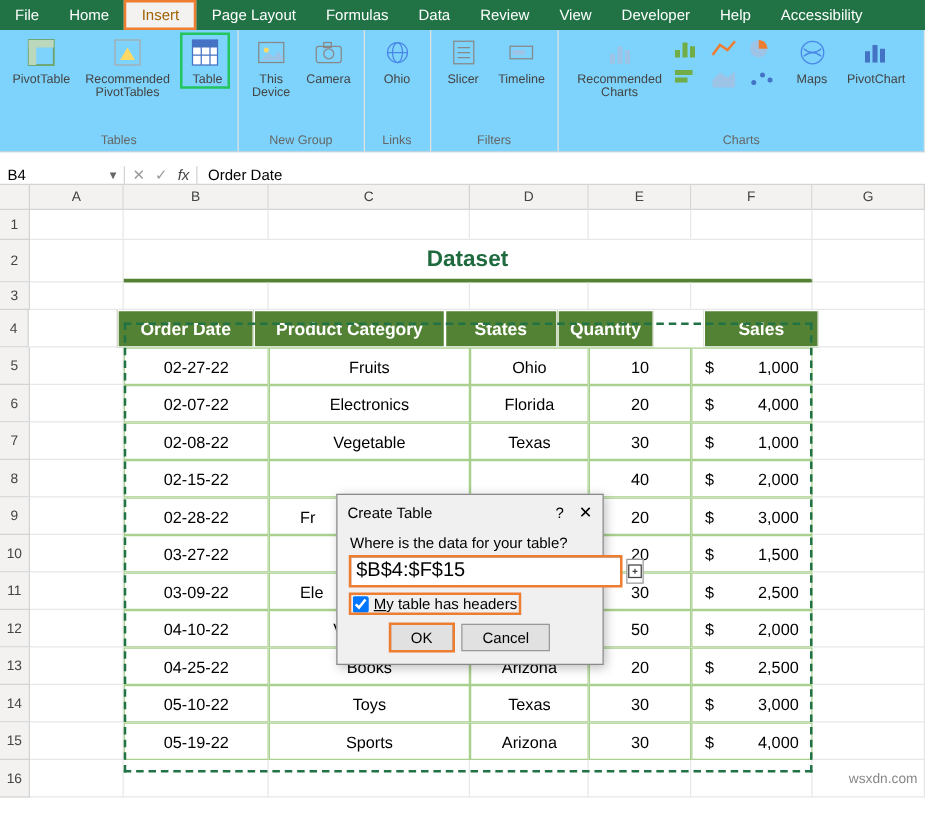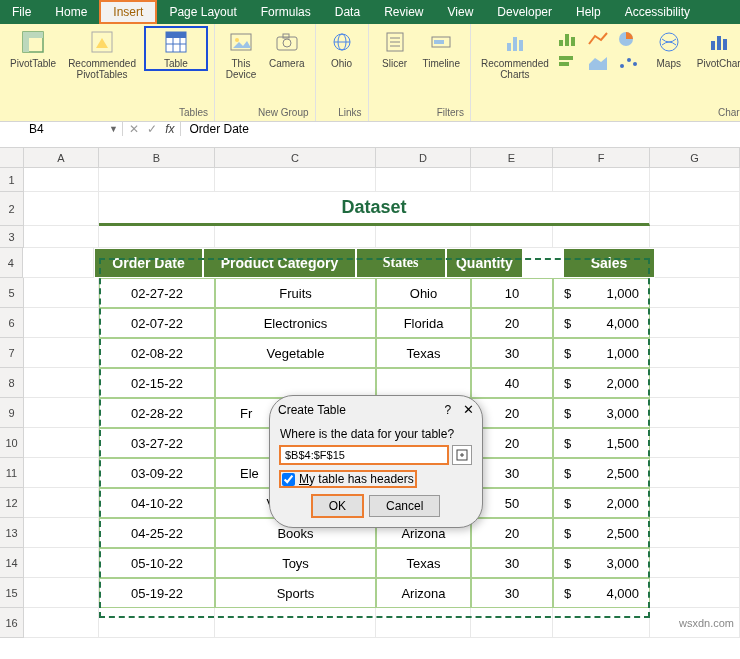--- a/index.html
+++ b/index.html
@@ -5,32 +5,32 @@
 * { box-sizing: border-box; margin: 0; padding: 0; font-family: "Segoe UI", Arial, sans-serif; }
 body { background: #fff; width: 740px; height: 659px; overflow: hidden; position: relative; }
 
 
 .menubar { background: #217346; height: 24px; display: flex; align-items: stretch; }
 .menubar .tab { color: #fff; font-size: 12px; padding: 0 12px; display: flex; align-items: center; cursor: pointer; }
 .menubar .tab.active { background: #f3f2f1; color: #a16207; }
 .highlight-tab { border: 2px solid #ed7d31; }
 
 
-.ribbon { background: #fef9c3; height: 98px; border-bottom: 1px solid #d4d4d4; display: flex; }
+.ribbon { background: #7dd3fc; height: 98px; border-bottom: 1px solid #d4d4d4; display: flex; }
 .rgroup { border-right: 1px solid #e1e1e1; padding: 2px 6px 0 6px; display: flex; flex-direction: column; align-items: center; justify-content: space-between; }
 .rgroup .btns { display: flex; gap: 4px; align-items: flex-start; flex: 1; }
-.rgroup .label { font-size: 10px; color: #666; padding-bottom: 3px; text-align: right; width: 100%; }
+.rgroup .label { font-size: 10px; color: #666; padding-bottom: 3px; text-align: center; width: 100%; }
 .rbtn { display: flex; flex-direction: column; align-items: center; padding: 2px 4px; cursor: pointer; min-width: 40px; }
 .rbtn .icon { width: 28px; height: 28px; display: flex; align-items: center; justify-content: center; margin-bottom: 2px; }
 .rbtn .lbl { font-size: 10px; color: #444; text-align: center; line-height: 1.1; }
 .rbtn.big { min-width: 60px; }
-.highlight-btn { border: 2px solid #1d4ed8; padding: 0 16px; }
-
-
-.fbar { height: 26px; border-bottom: 1px solid #d4d4d4; display: flex; align-items: flex-start; background: #fff; padding-left: 23px; }
+.highlight-btn { border: 2px solid #22c55e; padding: 0 4px; align-items: flex-end; }
+
+
+.fbar { height: 26px; border-bottom: 1px solid #d4d4d4; display: flex; align-items: flex-end; background: #fff; }
 .namebox { width: 100px; border-right: 1px solid #d4d4d4; display: flex; align-items: center; padding: 0 6px; font-size: 12px; position: relative; }
 .namebox .dd { position: absolute; right: 4px; font-size: 9px; color: #666; }
 .fxbtns { display: flex; align-items: center; border-right: 1px solid #d4d4d4; padding: 0 6px; gap: 8px; color: #999; font-size: 12px; }
 .fxcell { flex: 1; display: flex; align-items: center; padding: 0 8px; font-size: 12px; }
 
 
 .grid { position: relative; }
 .colheads { display: flex; height: 20px; background: #f3f2f1; }
 .corner { width: 24px; border-right: 1px solid #d4d4d4; border-bottom: 1px solid #d4d4d4; background: #f3f2f1; }
 .ch { border-right: 1px solid #d4d4d4; border-bottom: 1px solid #d4d4d4; font-size: 11px; color: #444; display: flex; align-items: center; justify-content: center; background: #f3f2f1; }
@@ -51,21 +51,21 @@
 
 
 .dialog { position: absolute; background: #f0f0f0; border: 1px solid #888; box-shadow: 2px 2px 8px rgba(0,0,0,0.25); font-size: 12px; }
 .dialog .titlebar { display: flex; align-items: center; padding: 6px 8px; }
 .dialog .titlebar .t { flex: 1; }
 .dialog .titlebar .help { margin-right: 12px; cursor: pointer; }
 .dialog .titlebar .close { cursor: pointer; font-size: 13px; }
 .dialog .body { padding: 4px 10px 10px 10px; }
 .dialog .prompt { margin-bottom: 4px; }
 .dialog .rangebox { display: flex; align-items: center; gap: 4px; margin-bottom: 6px; }
-.dialog .rangebox input { flex: 1; font-size: 11px; padding: 2px 4px; border: 1px solid #7a7a7a; }
+.dialog .rangebox input { flex: 1; font-size: 16px; padding: 2px 4px; border: 1px solid #7a7a7a; }
 .dialog .rangebox .pick { width: 20px; height: 20px; border: 1px solid #999; display: flex; align-items: center; justify-content: center; cursor: pointer; background: #fff; }
 .dialog .chk { display: flex; align-items: center; gap: 4px; margin-bottom: 8px; }
 .dialog .chk label { text-decoration: underline; text-decoration-color: transparent; }
 .dialog .chk label .u { text-decoration: underline; }
 .dialog .dbuttons { display: flex; justify-content: center; gap: 6px; }
 .dialog .dbuttons button { padding: 3px 16px; font-size: 12px; border: 1px solid #999; background: #e1e1e1; cursor: pointer; }
 .highlight-box { outline: 2px solid #ed7d31; outline-offset: -1px; }
 
 .watermark { position: absolute; right: 6px; bottom: 30px; font-size: 11px; color: #888; }
 
@@ -322,21 +322,21 @@
         <div class="cell cD"></div>
         <div class="cell cE"></div>
         <div class="cell cF"></div>
         <div class="cell cG"></div>
       </div>
       <div class="row">
         <div class="rh">4</div>
         <div class="cell cA"></div>
         <div class="cell cB ds-head" style="border: 1px solid rgb(255, 255, 255);">Order Date</div>
         <div class="cell cC ds-head" style="border: 1px solid rgb(255, 255, 255);">Product Category</div>
-        <div class="cell cD ds-head" style="border: 1px solid rgb(255, 255, 255); font-family: Liberation Serif, serif;">States</div>
+        <div class="cell cD ds-head" style="border: 1px solid rgb(255, 255, 255);">States</div>
         <div class="cell cE ds-head" style="border: 1px solid rgb(255, 255, 255);">Quantity</div>
         <div class="cell cF ds-head" style="border: 1px solid rgb(255, 255, 255); margin-left: 40px;">Sales</div>
         <div class="cell cG"></div>
       </div>
       <div class="row">
         <div class="rh">5</div>
         <div class="cell cA"></div>
         <div class="cell cB ds-cell">02-27-22</div>
         <div class="cell cC ds-cell">Fruits</div>
         <div class="cell cD ds-cell">Ohio</div>
@@ -485,21 +485,21 @@
         <div class="cell cD"></div>
         <div class="cell cE"></div>
         <div class="cell cF"></div>
         <div class="cell cG"></div>
       </div>
     </div>
 
   <div class="ants" style="left:99px; top:110px; width:551px; height:360px;"></div>
 </div>
 
-<div class="dialog" style="left:269px; top:395px; width:214px;border-radius:24px;">
+<div class="dialog" style="left:269px; top:395px; width:214px;">
   <div class="titlebar">
     <span class="t">Create Table</span>
     <span class="help">?</span>
     <span class="close">✕</span>
   </div>
   <div class="body">
     <div class="prompt">Where is the data for your table?</div>
     <div class="rangebox">
       <input type="text" class="highlight-box" value="$B$4:$F$15" style="">
       <span class="pick">

